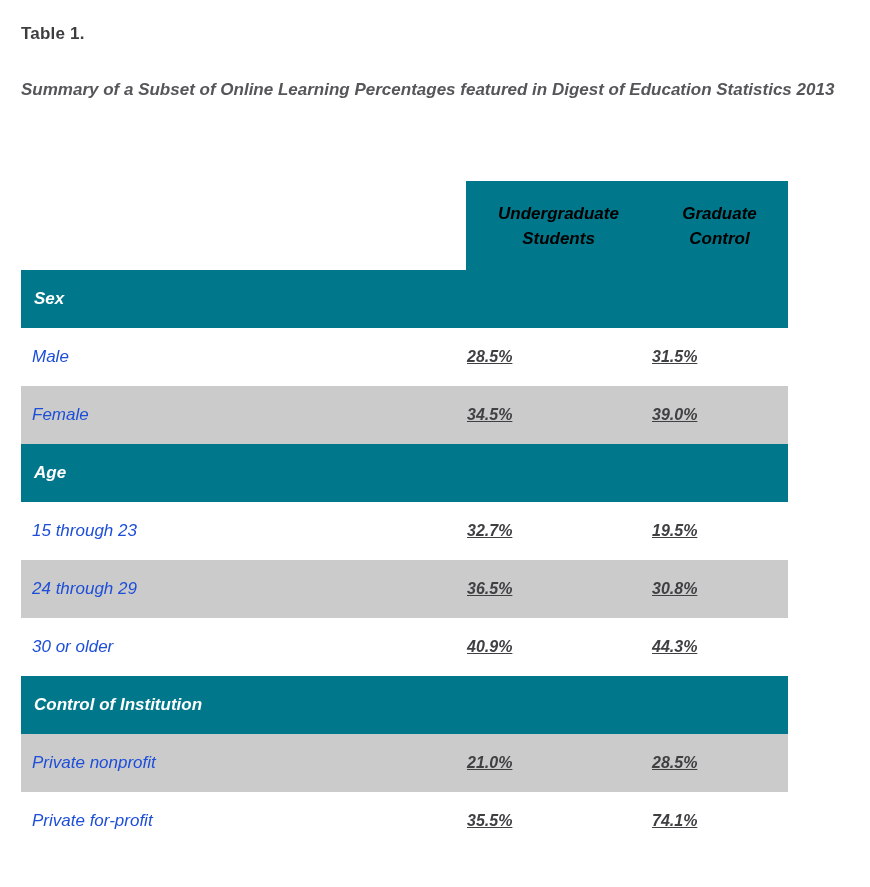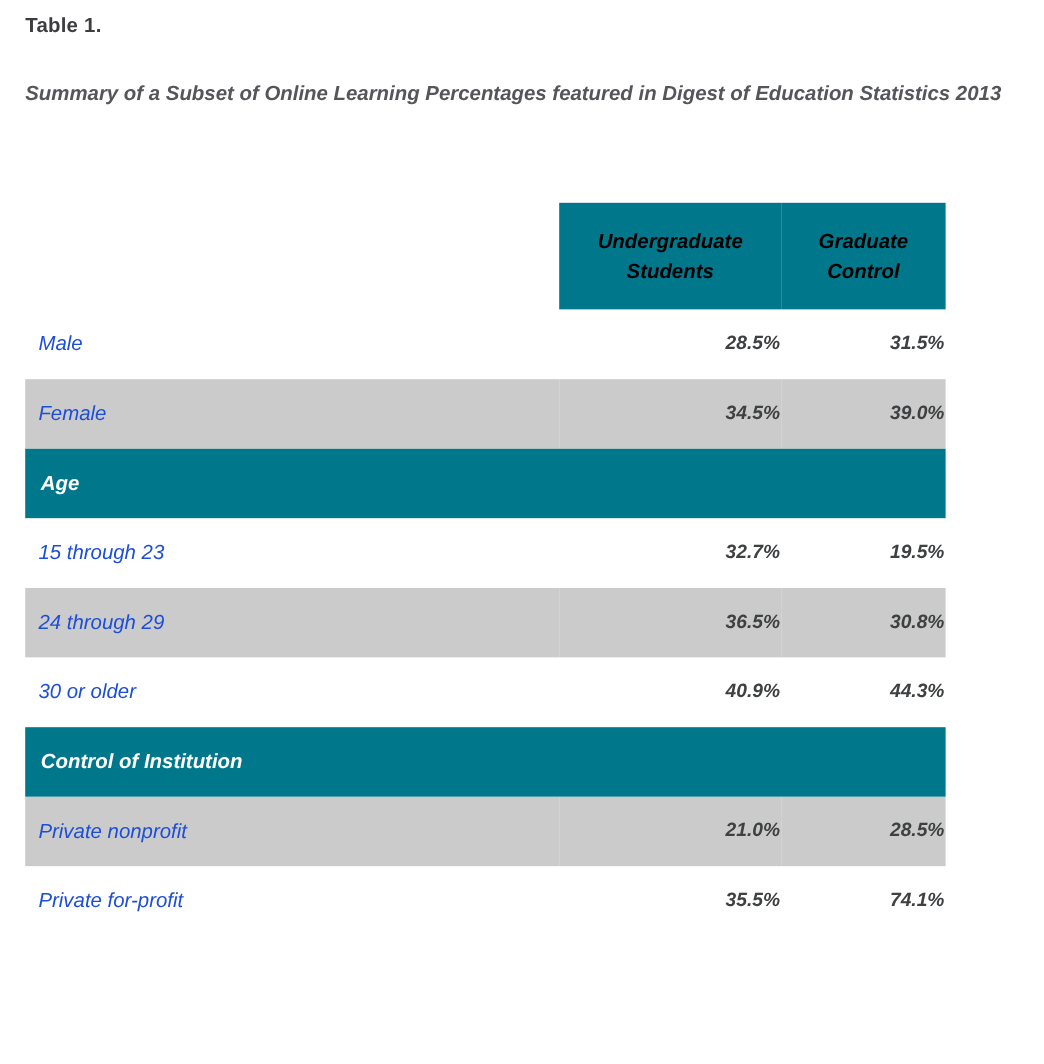--- a/index.html
+++ b/index.html
@@ -6,21 +6,21 @@
   html, body {
     margin: 0;
     padding: 0;
     background: #ffffff;
     width: 870px;
     height: 887px;
     overflow: hidden;
     font-family: "Liberation Sans", sans-serif;
   }
   .page {
-    padding: 12px 0 0 21px;
+    padding: 24px 0 0 21px;
     width: 870px;
     height: 887px;
     overflow: hidden;
   }
   .title {
     margin: 0;
     font-size: 17px;
     font-weight: bold;
     font-style: normal;
     color: #3d3d3f;
@@ -74,21 +74,22 @@
     font-size: 17px;
     font-style: italic;
     color: #1d4ed8;
     padding-left: 11px;
   }
   tr.data-row td.val {
     font-size: 16px;
     font-style: italic;
     font-weight: bold;
     color: #3f4042;
-    text-align: right;
+    text-align: left;
+    text-decoration: underline;
   }
   tr.data-row.gray td { background: #cbcbcb; }
   tr.data-row.white td { background: #ffffff; }
 </style>
 </head>
 <body>
 
 <div class="page">
 
   <h1 class="title">Table 1.</h1>
@@ -103,20 +104,23 @@
     </colgroup>
     <thead>
       <tr>
         <td class="spacer"></td>
         <th class="colhead">Undergraduate Students</th>
         <th class="colhead">Graduate Control</th>
       </tr>
     </thead>
     <tbody>
 
+      <tr class="section-row">
+        <td colspan="3">Sex</td>
+      </tr>
       <tr class="data-row white">
         <td class="label">Male</td>
         <td class="val">28.5%</td>
         <td class="val">31.5%</td>
       </tr>
       <tr class="data-row gray">
         <td class="label">Female</td>
         <td class="val">34.5%</td>
         <td class="val">39.0%</td>
       </tr>

